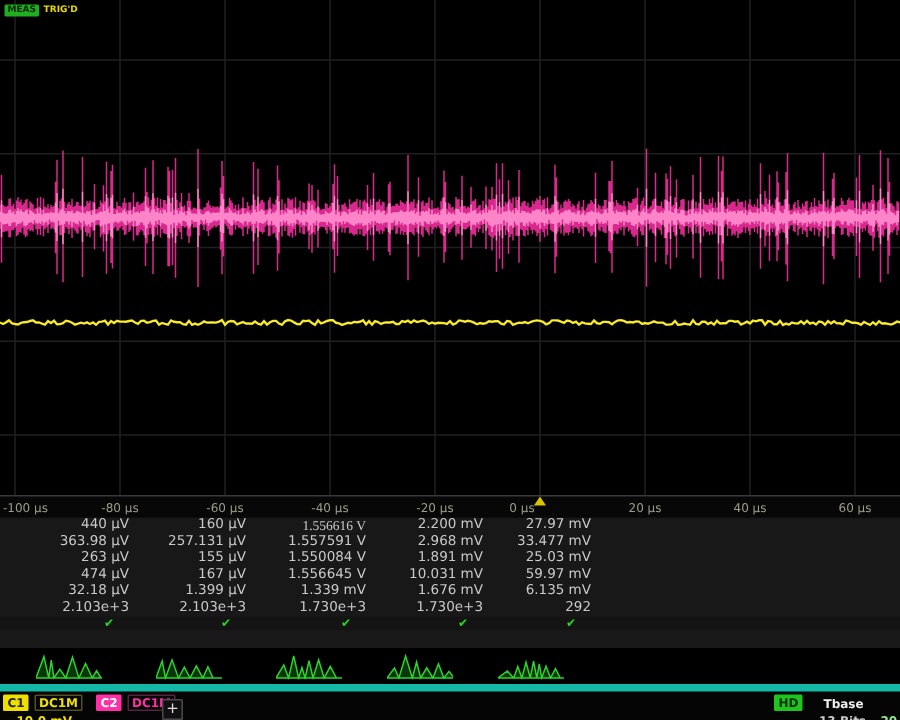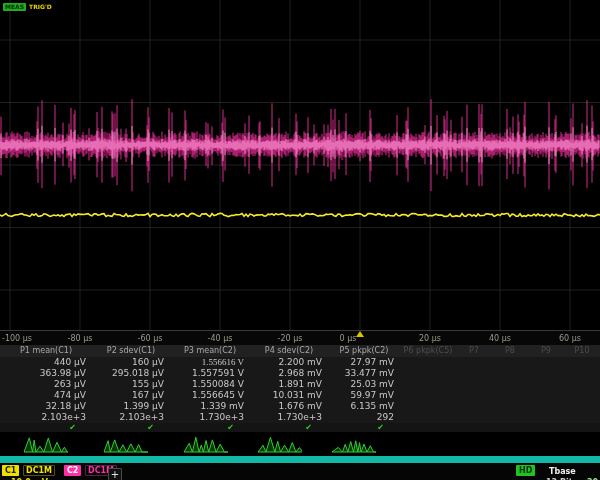--- a/index.html
+++ b/index.html
@@ -29,21 +29,21 @@
   .tcell{text-align:right;padding-right:6px;color:#c9c9c9;font-size:9px;overflow:hidden;white-space:nowrap;}
   .tcell.hdr{color:#a9a9a9;text-align:center;padding-right:0;font-size:8px;}
   .tcell.hdr.inactive{color:#4d4d4d;}
   .trow.checks{height:9px;line-height:9px;background:#141414;}
   .tcell.check{color:var(--check);font-size:8px;padding-right:16px;}
 
   
   #histrow{position:absolute;top:432px;left:0;width:600px;height:24px;background:#000;}
 
   
-  #bbar{position:absolute;top:456px;left:0;width:600px;height:24px;background:#050505;border-top:7px solid #14b8a6;font-size:8px;}
+  #bbar{position:absolute;top:456px;left:0;width:600px;height:24px;background:#050505;border-top:5px solid #14b8a6;font-size:8px;}
   .chip{position:absolute;height:11px;line-height:11px;padding:0 3px;font-weight:bold;border-radius:1px;white-space:nowrap;}
   #c1chip{left:2px;top:2px;background:var(--c1);color:#222;}
   #c1coup{left:23px;top:2px;color:var(--c1);border:1px solid #55511c;padding:0 2px;height:11px;line-height:9px;}
   #c1scale{left:8px;top:14px;color:var(--c1);font-weight:bold;}
   #c2chip{left:64px;top:2px;background:var(--c2);color:#fff;}
   #c2coup{left:85px;top:2px;color:var(--c2);border:1px solid 55223f;border:1px solid #55223f;padding:0 2px;height:11px;line-height:9px;}
   #cursorbox{left:108px;top:5px;width:14px;height:14px;border:1px solid #4a4a4a;color:#e0e0e0;
     text-align:center;line-height:12px;font-size:10px;padding:0;font-weight:normal;background:#101010;}
   #hdchip{left:516px;top:2px;background:var(--hd);color:#05320a;}
   #tbase{left:546px;top:3px;color:#eeeeee;font-weight:bold;}
@@ -90,47 +90,35 @@
       <span class="tick" style="left: 220px;">-40 µs</span>
       <span class="tick" style="left: 290px;">-20 µs</span>
       <span class="tick" style="left: 348px;">0 µs</span>
       <span class="tick" style="left: 430px;">20 µs</span>
       <span class="tick" style="left: 500px;">40 µs</span>
       <span class="tick" style="left: 570px;">60 µs</span>
       <div id="trig" style="left: 360px;"></div>
     </div>
 
   <div id="mtable">
-      <div class="trow header">
-        <div class="tcell hdr" style="width: 92px;">P1 mean(C1)</div>
-        <div class="tcell hdr" style="width: 78px;">P2 sdev(C1)</div>
-        <div class="tcell hdr" style="width: 80px;">P3 mean(C2)</div>
-        <div class="tcell hdr" style="width: 78px;">P4 sdev(C2)</div>
-        <div class="tcell hdr" style="width: 72px;">P5 pkpk(C2)</div>
-        <div class="tcell hdr inactive" style="width: 56px;">P6 pkpk(C5)</div>
-        <div class="tcell hdr inactive" style="width: 36px;">P7</div>
-        <div class="tcell hdr inactive" style="width: 36px;">P8</div>
-        <div class="tcell hdr inactive" style="width: 36px;">P9</div>
-        <div class="tcell hdr inactive" style="width: 36px;">P10</div>
-      </div>
       <div class="trow vals">
         <div class="tcell" style="width: 92px;">440 µV</div>
         <div class="tcell" style="width: 78px;">160 µV</div>
         <div class="tcell" style="width: 80px; font-family: Liberation Serif, serif;">1.556616 V</div>
         <div class="tcell" style="width: 78px;">2.200 mV</div>
         <div class="tcell" style="width: 72px;">27.97 mV</div>
         <div class="tcell" style="width: 56px;"></div>
         <div class="tcell" style="width: 36px;"></div>
         <div class="tcell" style="width: 36px;"></div>
         <div class="tcell" style="width: 36px;"></div>
         <div class="tcell" style="width: 36px;"></div>
       </div>
       <div class="trow vals">
         <div class="tcell" style="width: 92px;">363.98 µV</div>
-        <div class="tcell" style="width: 78px;">295.018 µV</div>
+        <div class="tcell" style="width: 78px;">257.131 µV</div>
         <div class="tcell" style="width: 80px;">1.557591 V</div>
         <div class="tcell" style="width: 78px;">2.968 mV</div>
         <div class="tcell" style="width: 72px;">33.477 mV</div>
         <div class="tcell" style="width: 56px;"></div>
         <div class="tcell" style="width: 36px;"></div>
         <div class="tcell" style="width: 36px;"></div>
         <div class="tcell" style="width: 36px;"></div>
         <div class="tcell" style="width: 36px;"></div>
       </div>
       <div class="trow vals">

